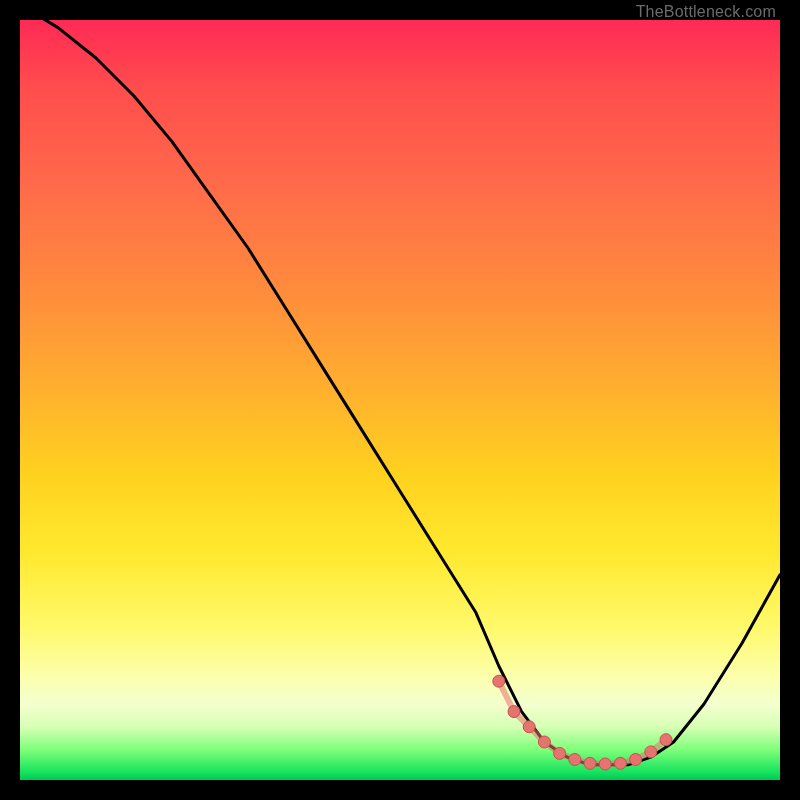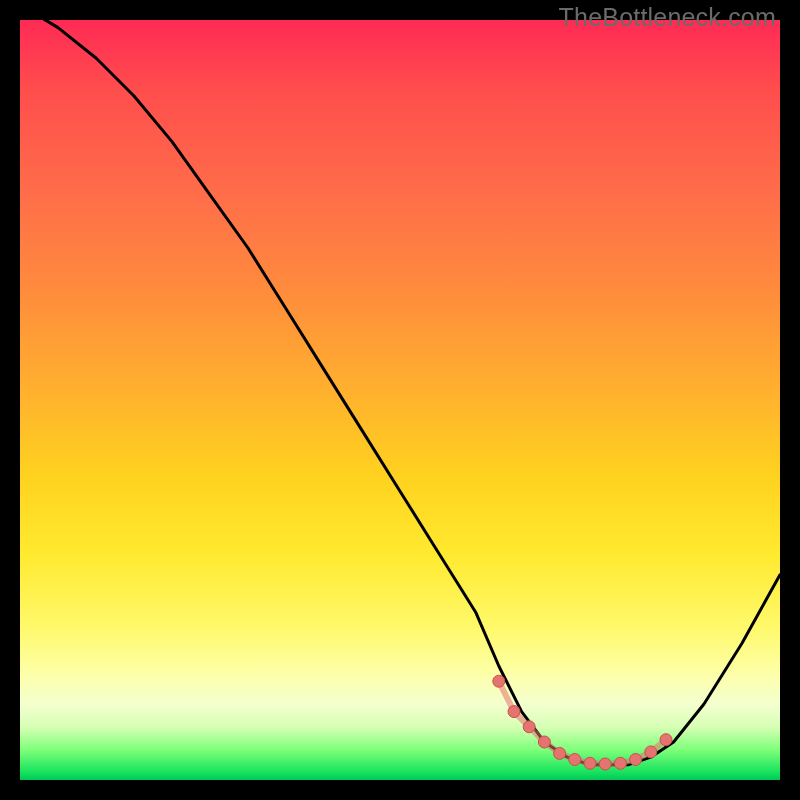--- a/index.html
+++ b/index.html
@@ -41,21 +41,21 @@
       #7fff7a 96%,
       #16e25d 99%,
       #00c85a 100%
     );
   }
   .watermark {
     position: absolute;
     top: 3px;
     right: 24px;
     color: #6b6b6b;
-    font-size: 25px;
+    font-size: 16px;
     font-weight: 500;
     letter-spacing: 0.2px;
     user-select: none;
   }
   svg.curve {
     position: absolute;
     left: 20px;
     top: 20px;
     width: 760px;
     height: 760px;

